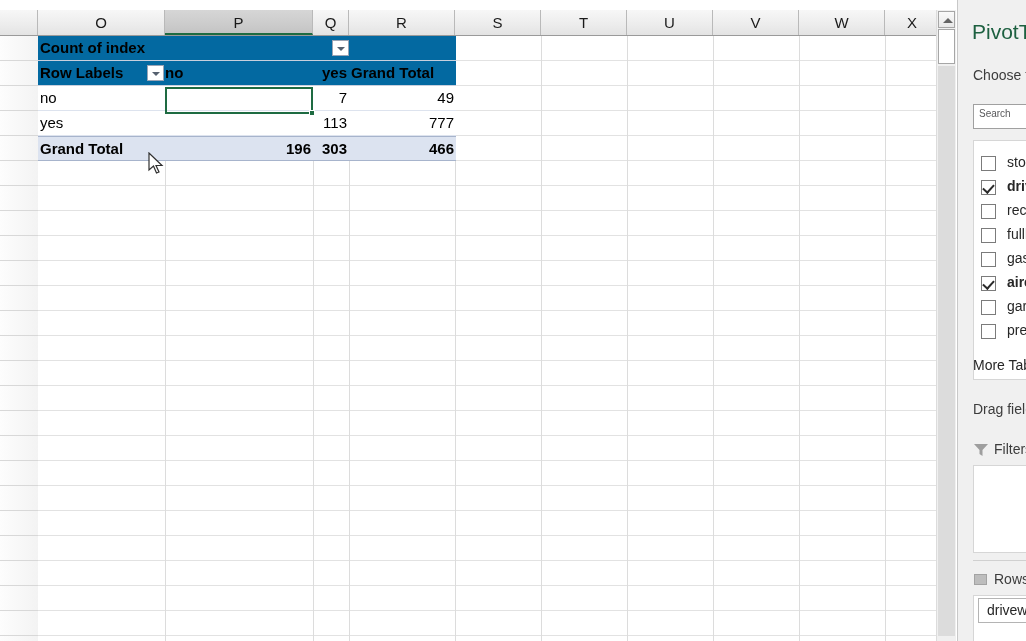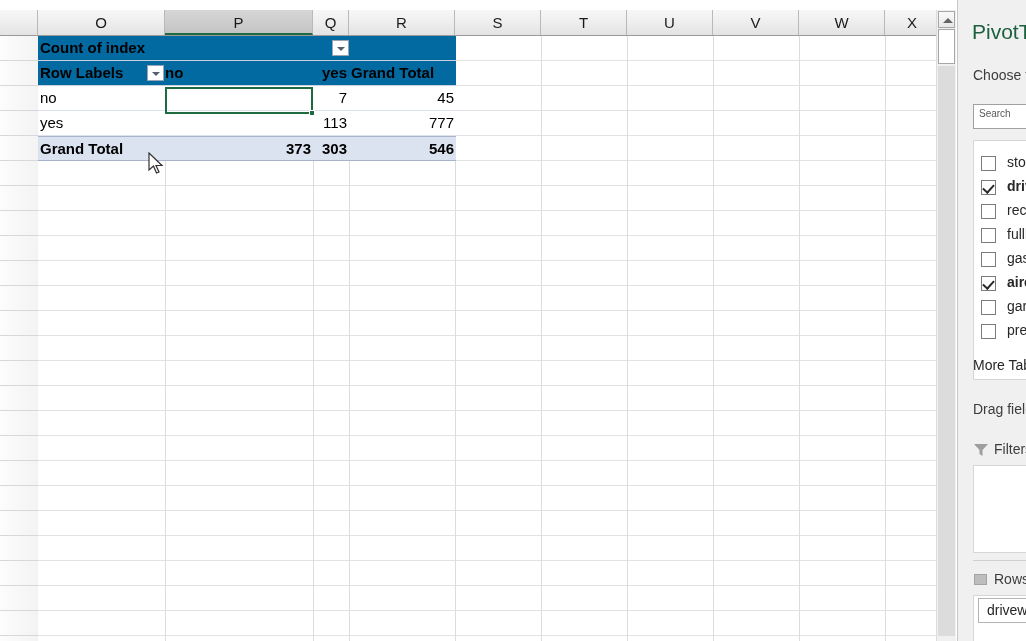--- a/index.html
+++ b/index.html
@@ -447,34 +447,34 @@
         <div class="pv-cell bold left cO">Row Labels</div>
         <div class="filter-btn" style="left:109px; top:4px;"></div>
         <div class="pv-cell bold left cP">no</div>
         <div class="pv-cell bold num cQ">yes</div>
         <div class="pv-cell bold left cR" style="left:313px;">Grand Total</div>
       </div>
 
       <div class="pv-row body">
         <div class="pv-cell left cO">no</div>
         <div class="pv-cell num cQ">7</div>
-        <div class="pv-cell num cR">45</div>
+        <div class="pv-cell num cR">49</div>
       </div>
 
       <div class="pv-row body">
         <div class="pv-cell left cO">yes</div>
         <div class="pv-cell num cQ">113</div>
         <div class="pv-cell num cR">777</div>
       </div>
 
       <div class="pv-row total">
         <div class="pv-cell bold left cO">Grand Total</div>
-        <div class="pv-cell bold num cP">373</div>
+        <div class="pv-cell bold num cP">196</div>
         <div class="pv-cell bold num cQ">303</div>
-        <div class="pv-cell bold num cR">546</div>
+        <div class="pv-cell bold num cR">466</div>
       </div>
 
     </div>
 
     <div id="sel-cell"></div>
     <div id="sel-handle"></div>
 
     <svg id="cursor" viewBox="0 0 18 24">
       <polygon points="1,1 1,18 5.5,14 8.5,21 11,20 8,13.5 14,13.5" fill="#ffffff" stroke="#303030" stroke-width="1.2"></polygon>
     </svg>

